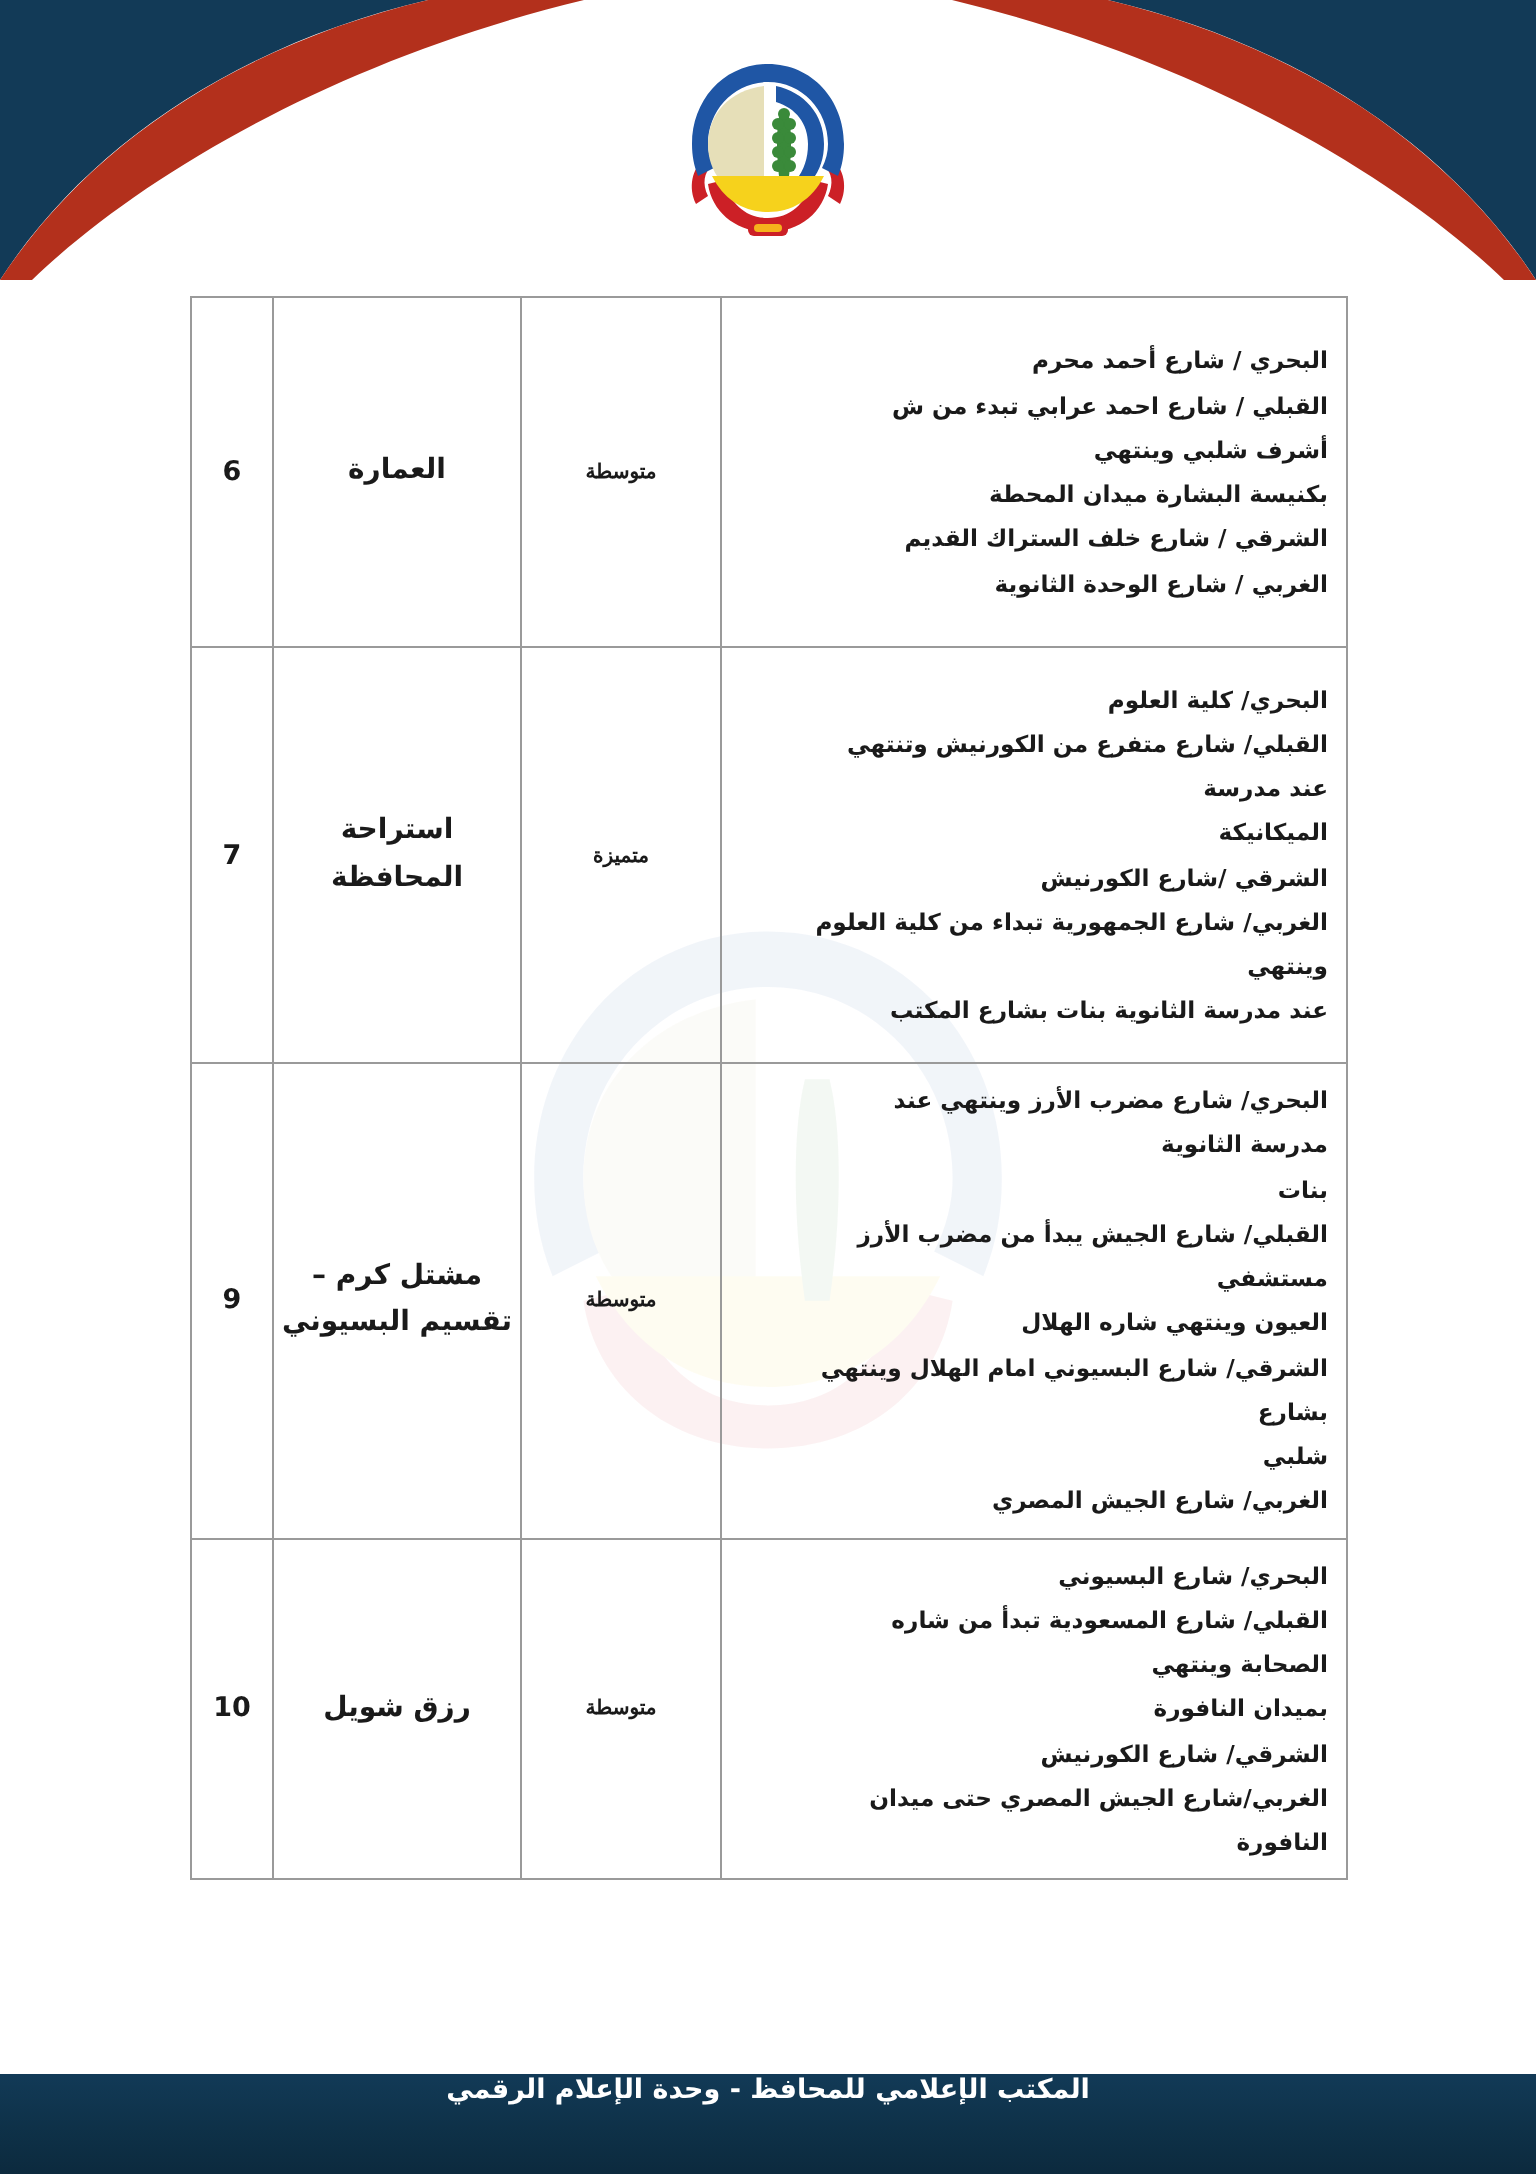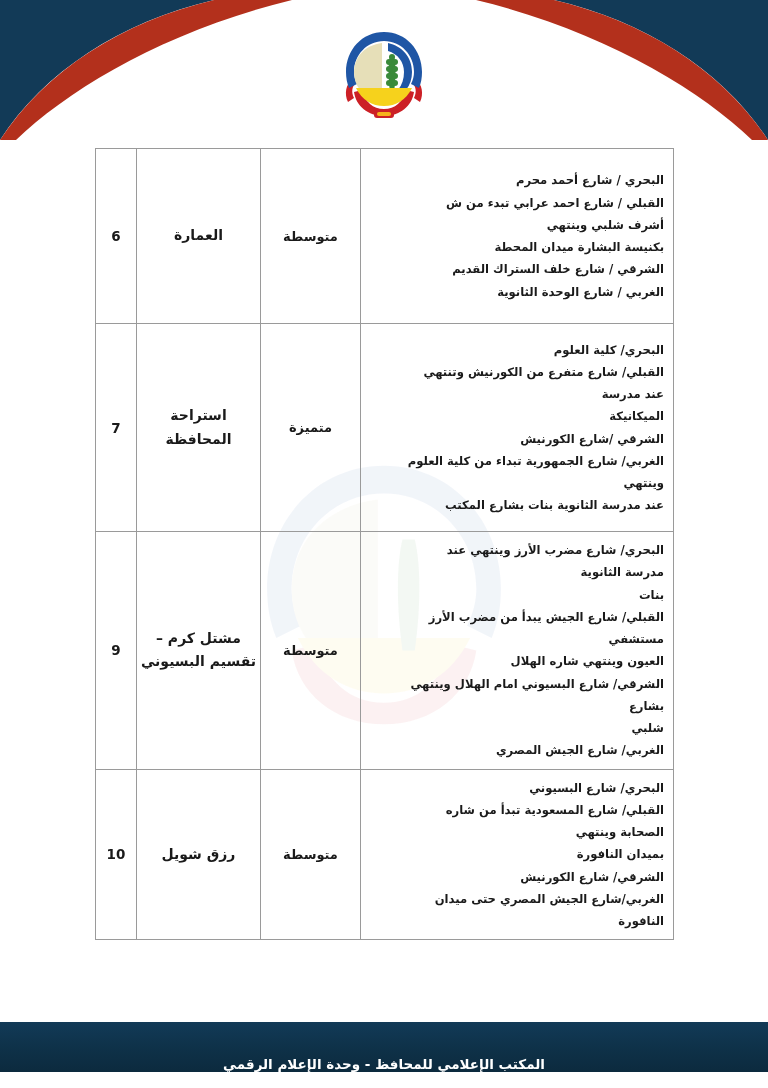--- a/index.html
+++ b/index.html
@@ -85,50 +85,51 @@
   }
   td.name {
     text-align: center;
     font-size: 14px;
     font-weight: 700;
     line-height: 1.65;
     padding: 4px 3px;
   }
   td.grade {
     text-align: center;
-    font-size: 13px;
+    font-size: 10px;
     font-weight: 700;
     padding: 4px 3px;
+    font-family: Liberation Serif, serif;
   }
   td.addr {
     text-align: right;
     font-size: 11.6px;
     font-weight: 700;
     line-height: 1.92;
     padding: 7px 9px 7px 6px;
   }
   td.addr .line { display: block; margin-left: 40px; }
 
   
   tr.r6  td { height: 160px; }
   tr.r7  td { height: 193px; }
   tr.r8  td { height: 126px; }
   tr.r9  td { height: 210px; }
   tr.r10 td { height: 153px; }
 
   
   #footer-bar {
     position: absolute;
-    bottom: 16px; left: 0;
+    bottom: 1px; left: 0;
     width: 768px;
     height: 50px;
     background: linear-gradient(180deg, #123a57 0%, #0e3148 55%, #0c2a3e 100%);
     z-index: 4;
     display: flex;
-    align-items: flex-end;
+    align-items: flex-start;
     justify-content: center;
   }
   #footer-text {
     color: #ffffff;
     font-size: 13.5px;
     font-weight: 700;
     letter-spacing: 0.2px;
     direction: rtl;
   }
 </style>

